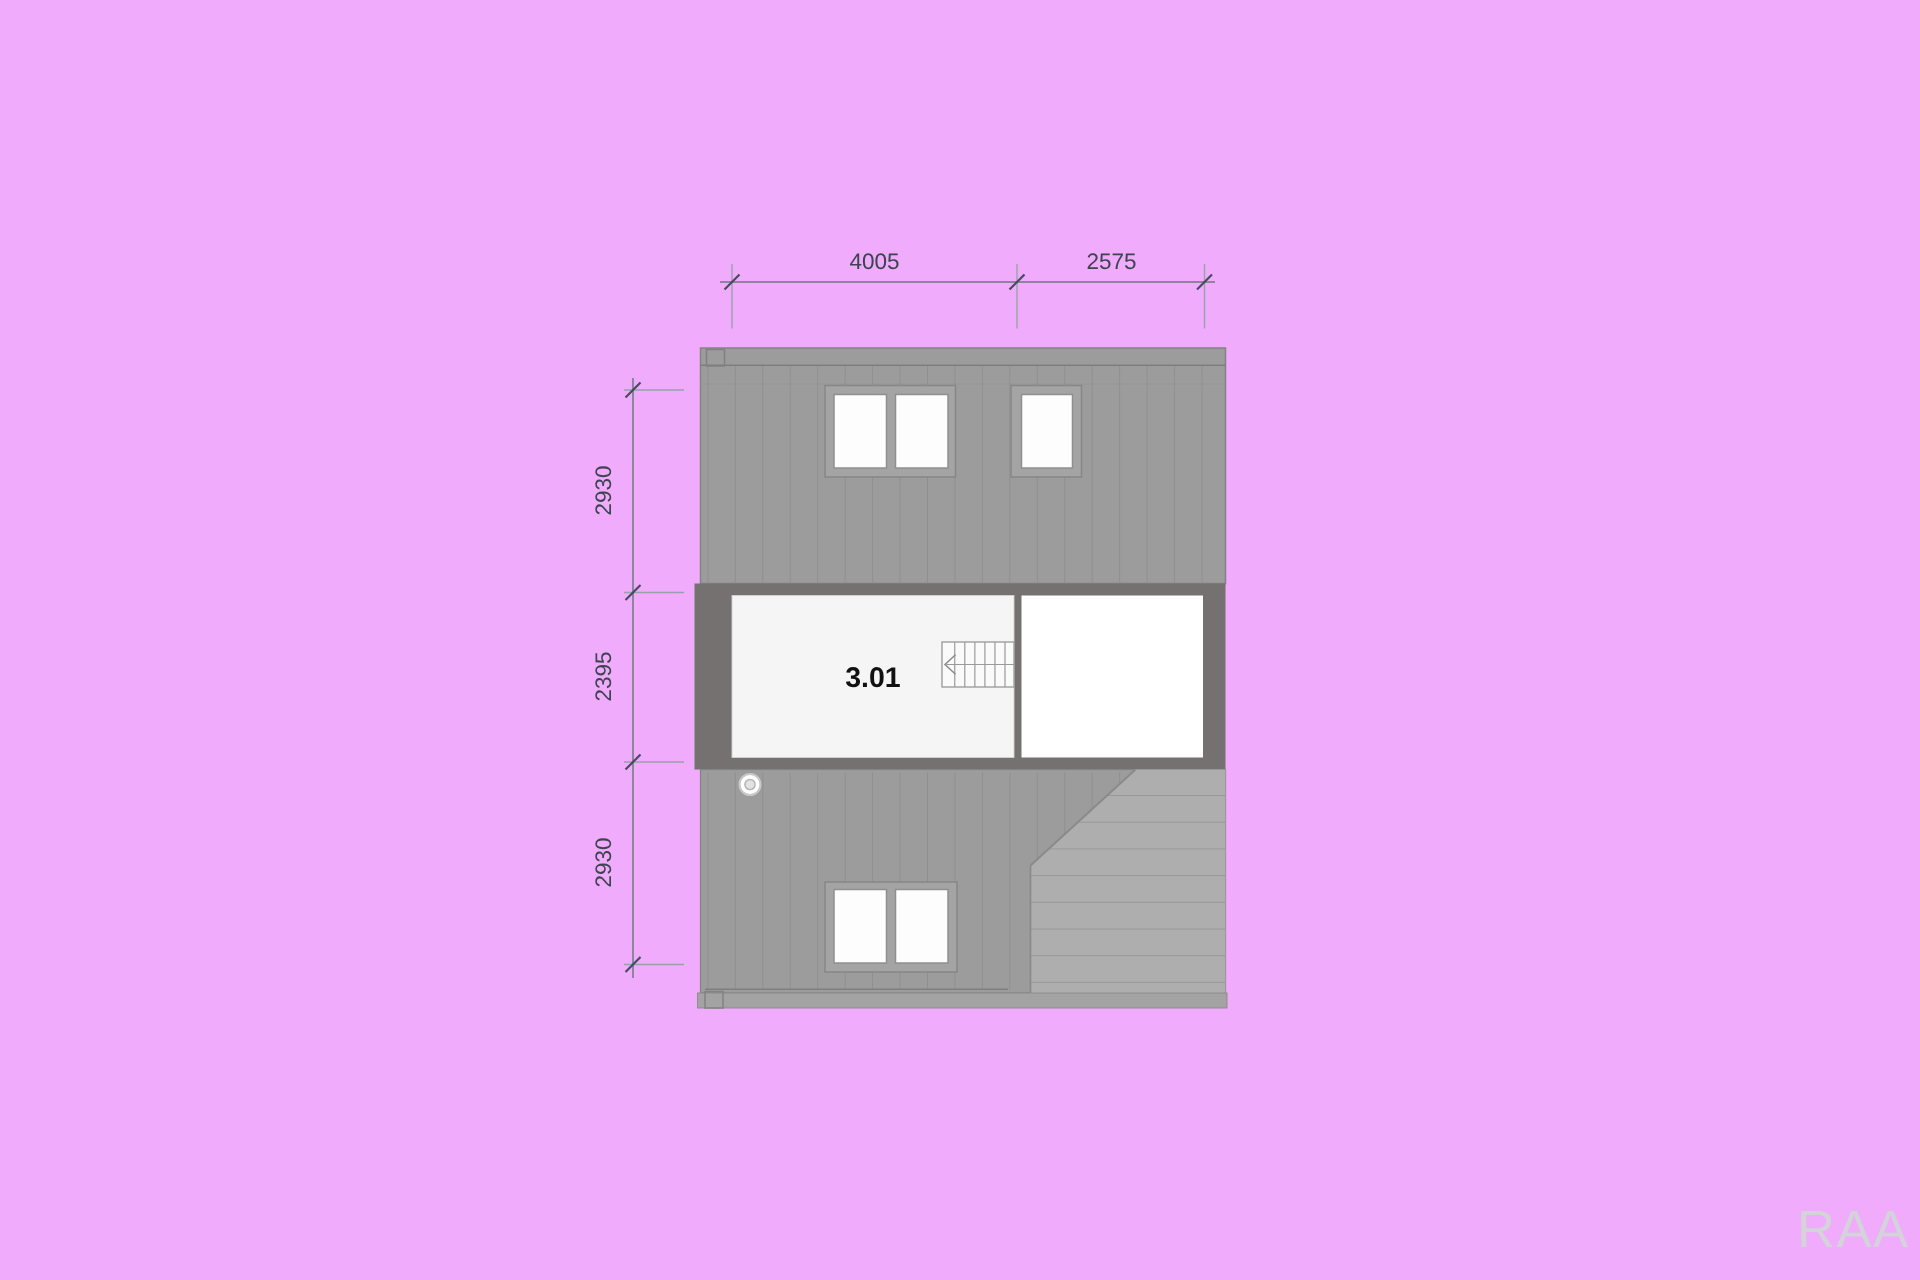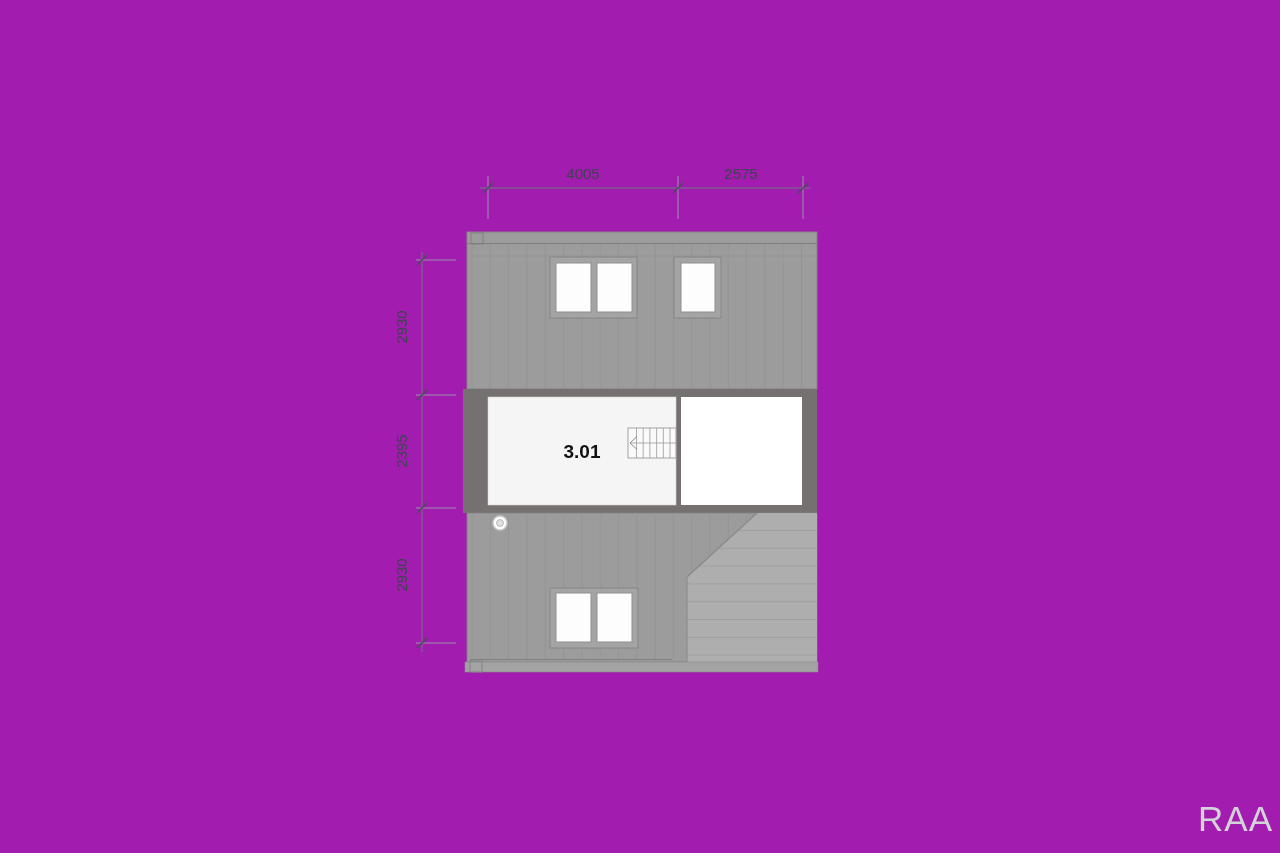--- a/index.html
+++ b/index.html
@@ -1,20 +1,20 @@
 <!DOCTYPE html>
 <html><head>
 <meta charset="utf-8">
 <style>
   html, body { margin: 0; padding: 0; background: #ffffff; }
   .canvas {
     position: relative;
     width: 1280px;
     height: 853px;
-    background: #a21caf;
+    background: #f0abfc;
     overflow: hidden;
     font-family: "Liberation Sans", sans-serif;
   }
   svg text {
     font-family: "Liberation Sans", sans-serif;
   }
   .dim-text {
     font-size: 15px;
     fill: #3d4450;
   }

